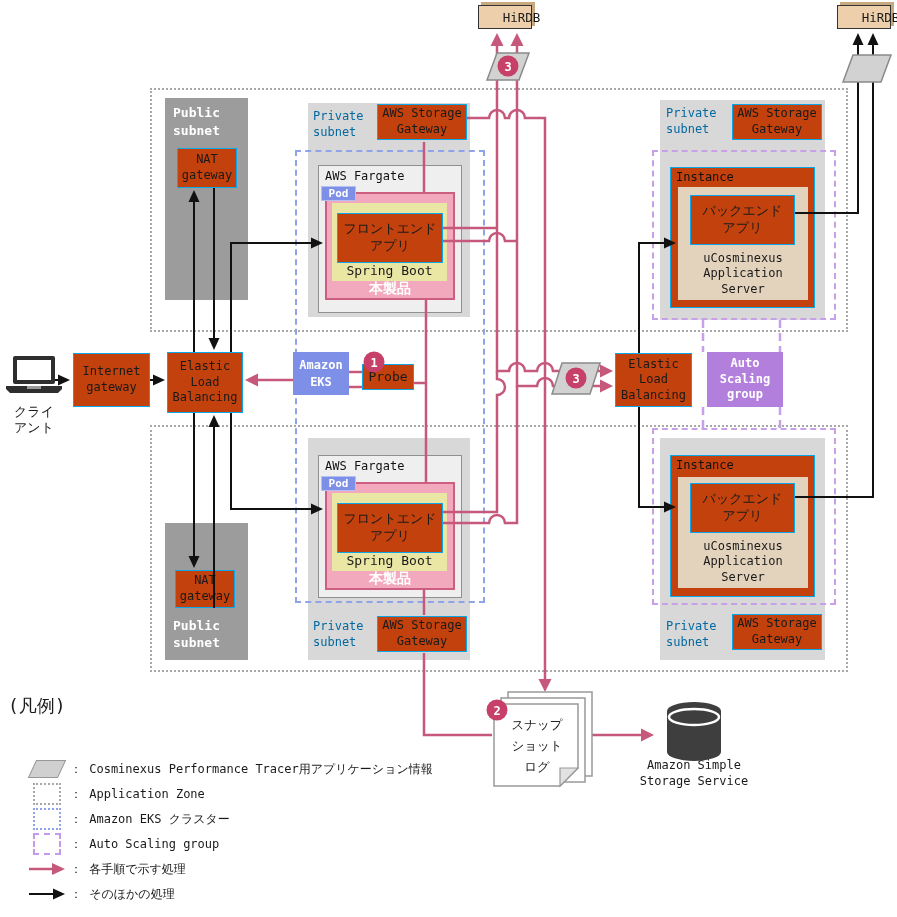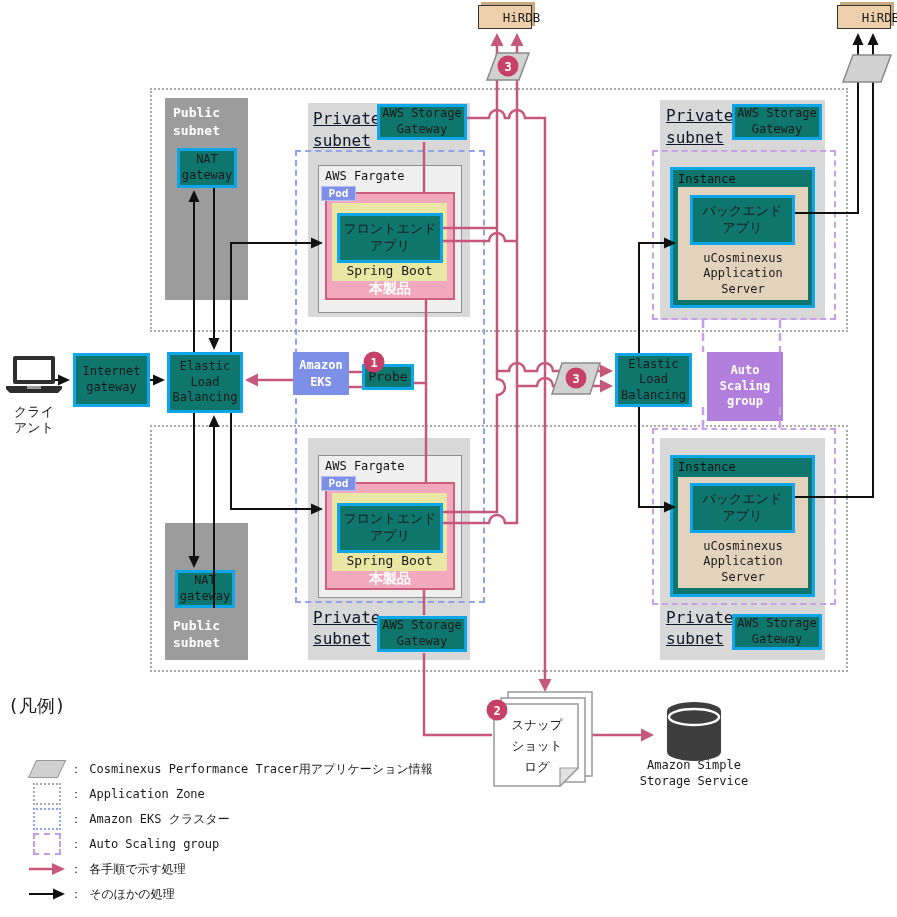--- a/index.html
+++ b/index.html
@@ -1,35 +1,35 @@
 <!DOCTYPE html>
 <html><head>
 <meta charset="utf-8">
 <style>
   html,body{margin:0;padding:0;background:#fff;}
   #stage{position:relative;width:897px;height:917px;background:#fff;overflow:hidden;
          font-family:"DejaVu Sans Mono","Liberation Mono",monospace;color:#1a1a1a;}
   .abs{position:absolute;box-sizing:border-box;}
   .ctr{display:flex;align-items:center;justify-content:center;text-align:center;}
   .pre{white-space:pre-line;}
-  .wbox{background:#0f766e;border:3px solid #0ea5e9;font-size:12px;line-height:1.3;}
+  .wbox{background:#c2410c;border:1px solid #0ea5e9;font-size:12px;line-height:1.3;}
   .dot-az{border:2px dotted #a8a8a8;}
   .dash-eks{border:2px dashed #8ea3ea;}
   .dash-asg{border:2px dashed #c8a0ea;}
   .gray-pub{background:#9c9c9c;}
   .gray-priv{background:#d8d8d8;}
   .fargate{background:#efefef;border:1px solid #909090;}
   .product{background:#f2a9be;border:2px solid #cc5f81;}
   .spring{background:#eae6a3;}
   .ucos{background:#e3d3bd;}
   .bluebox{background:#7d8fe6;color:#fff;font-weight:bold;}
   .purplebox{background:#b27fdc;color:#fff;font-weight:bold;}
   .hirdb{background:#edcfac;border:1.5px solid #333;box-shadow:3px -3px 0 0 #c8a87e;font-size:12.5px;padding-left:33px;}
   .sublabel{font-weight:bold;color:#fff;font-size:13px;line-height:1.35;}
-  .sublabel-dark{font-size:16px;line-height:1.35;color:#0f172a;text-decoration:underline;}
+  .sublabel-dark{font-size:12px;line-height:1.35;color:#0369a1;}
   .smalllabel{font-size:12px;color:#111;}
   svg.overlay{position:absolute;left:0;top:0;z-index:10;pointer-events:none;}
   .legend-row{display:flex;align-items:center;height:22px;margin-bottom:3px;}
   .lg-icon{width:46px;display:flex;align-items:center;justify-content:center;flex:none;}
   .lg-label{font-size:12px;white-space:nowrap;}
   .badge-text{font:bold 12px "DejaVu Sans Mono","Liberation Mono",monospace;fill:#fff;}
   .snaptext{font:12.5px "DejaVu Sans Mono","Liberation Mono",monospace;fill:#222;}
 </style>
 </head>
 <body>
@@ -129,21 +129,21 @@
 gateway</div>
   <div class="abs wbox ctr pre" style="left:167px;top:352px;width:76px;height:61px;font-size:12px;">Elastic
 Load
 Balancing</div>
   <div class="abs ctr pre bluebox" style="left:293px;top:352px;width:56px;height:43px;font-size:12px;line-height:1.35;">Amazon
 EKS</div>
   <div class="abs wbox ctr" style="left:362px;top:364px;width:52px;height:26px;font-size:13px;">Probe</div>
   <div class="abs wbox ctr pre" style="left:615px;top:353px;width:77px;height:54px;font-size:12px;">Elastic
 Load
 Balancing</div>
-  <div class="abs ctr pre purplebox" style="left:707px;top:352px;width:76px;height:69px;font-size:12px;line-height:1.3;">Auto
+  <div class="abs ctr pre purplebox" style="left:707px;top:352px;width:76px;height:55px;font-size:12px;line-height:1.3;">Auto
 Scaling
 group</div>
 
   <div class="abs ctr hirdb" style="left:478px;top:5px;width:54px;height:24px;">HiRDB</div>
   <div class="abs ctr hirdb" style="left:837px;top:5px;width:54px;height:24px;">HiRDB</div>
 
   <div class="abs ctr pre" style="left:2px;top:402px;width:64px;height:36px;font-size:13px;line-height:1.25;">クライ
 アント</div>
   <div class="abs ctr pre" style="left:634px;top:756px;width:120px;height:34px;font-size:12px;line-height:1.35;">Amazon Simple
 Storage Service</div>

